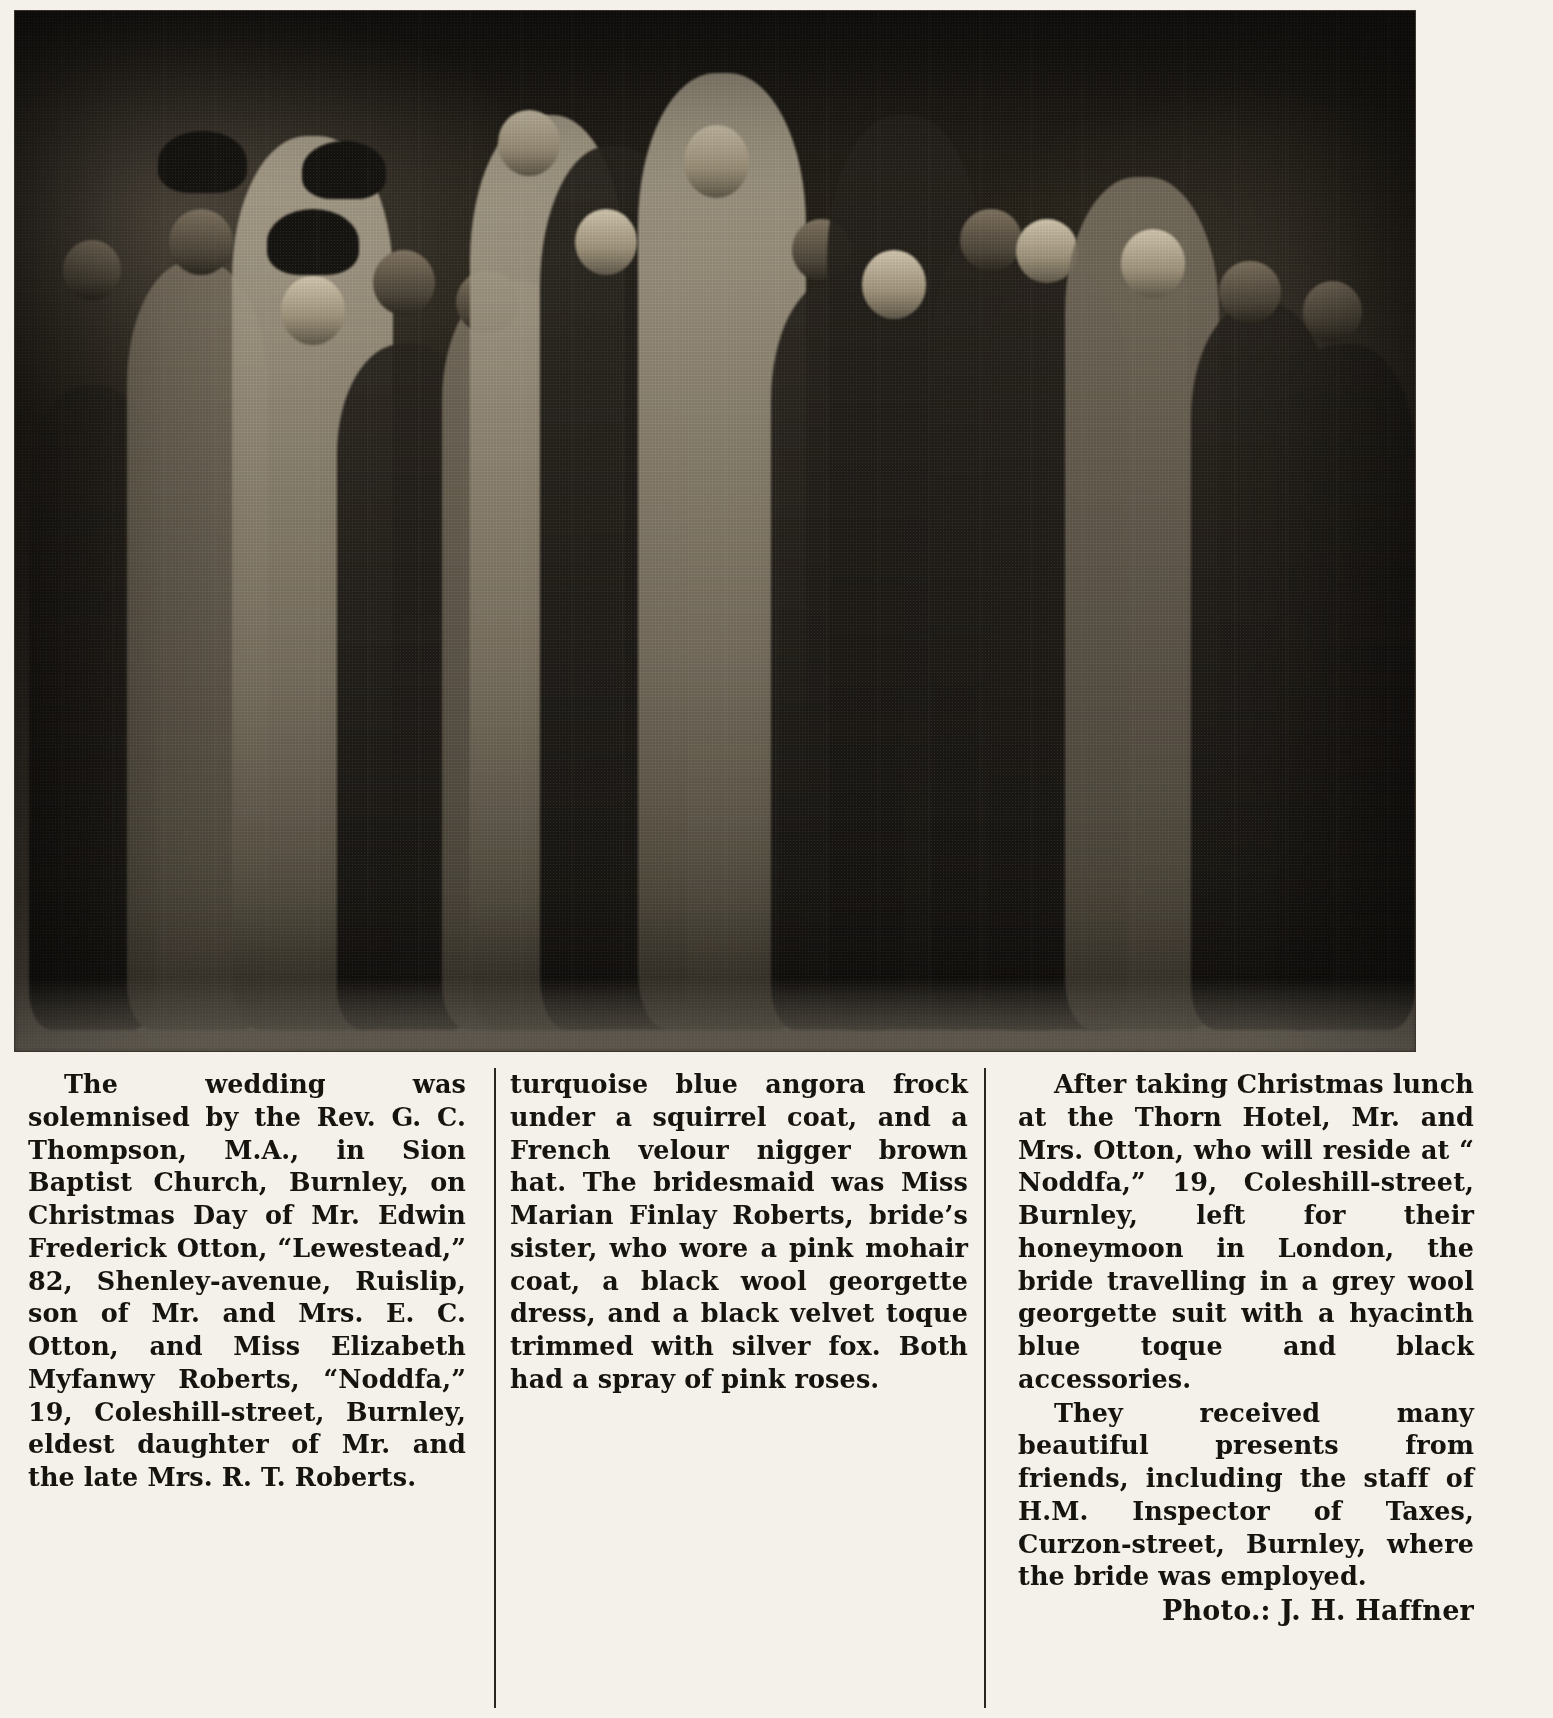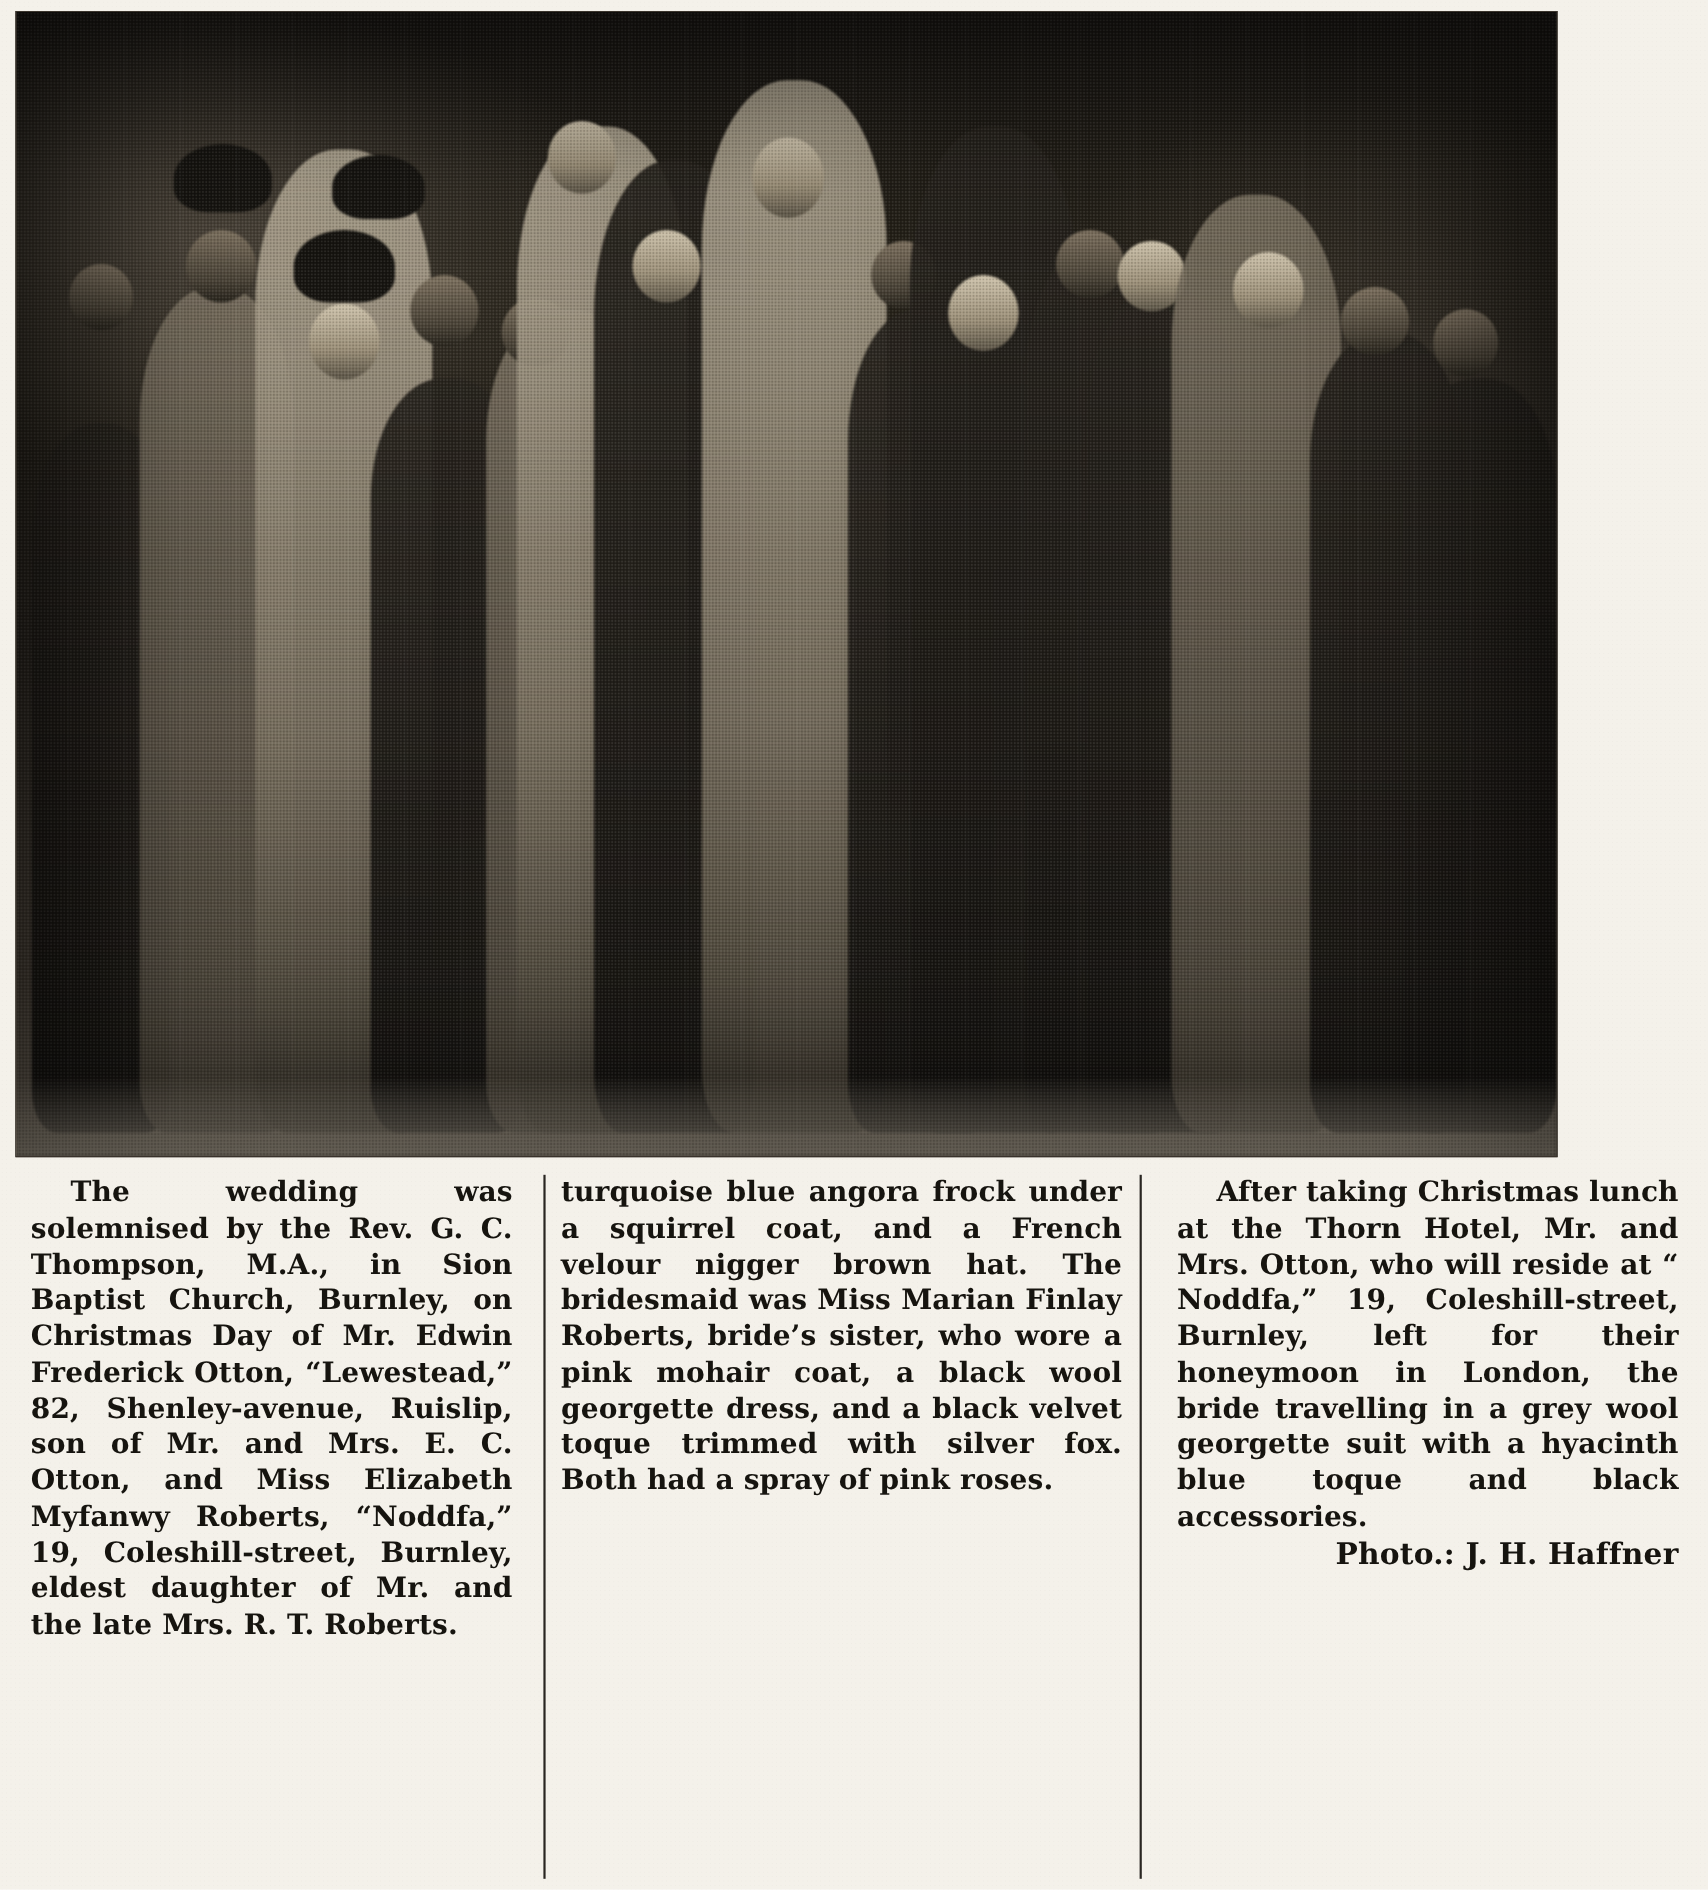--- a/index.html
+++ b/index.html
@@ -129,21 +129,21 @@
     padding: 0 16px 0 14px;
     font-size: 25.5px;
     line-height: 1.285;
     letter-spacing: 0.1px;
     text-align: justify;
     color: #16140f;
     font-weight: 700;
     font-family: "DejaVu Serif", "Liberation Serif", serif;
   }
   .col-1 { width: 468px; }
-  .col-2 { width: 544px; border-left: 2px solid #2a2622; border-right: 2px solid #2a2622; }
+  .col-2 { width: 492px; border-left: 2px solid #2a2622; border-right: 2px solid #2a2622; }
   .col-3 { width: 492px; padding-left: 20px; }
 
   .col p {
     margin: 0 0 0 0;
     text-indent: 36px;
   }
   .col p + p { margin-top: 1px; }
 
   .credit {
     margin-top: 8px;
@@ -232,19 +232,20 @@
     <div class="col col-1">
       <p>The wedding was solemnised by the Rev. G. C. Thompson, M.A., in Sion Baptist Church, Burnley, on Christmas Day of Mr. Edwin Frederick Otton, “Lewestead,” 82, Shenley-avenue, Ruislip, son of Mr. and Mrs. E. C. Otton, and Miss Elizabeth Myfanwy Roberts, “Noddfa,” 19, Coleshill-street, Burnley, eldest daughter of Mr. and the late Mrs. R. T. Roberts.</p>
     </div>
 
     <div class="col col-2">
       <p style="text-indent:0">turquoise blue angora frock under a squirrel coat, and a French velour nigger brown hat. The bridesmaid was Miss Marian Finlay Roberts, bride’s sister, who wore a pink mohair coat, a black wool georgette dress, and a black velvet toque trimmed with silver fox. Both had a spray of pink roses.</p>
     </div>
 
     <div class="col col-3">
       <p>After taking Christmas lunch at the Thorn Hotel, Mr. and Mrs. Otton, who will reside at “ Noddfa,” 19, Coleshill-street, Burnley, left for their honeymoon in London, the bride travelling in a grey wool georgette suit with a hyacinth blue toque and black accessories.</p>
+      <p>They received many beautiful presents from friends, including the staff of H.M. Inspector of Taxes, Curzon-street, Burnley, where the bride was employed.</p>
       <p class="credit">Photo.: J. H. Haffner</p>
     </div>
 
   </div>
 
   <div class="paper-noise"></div>
 </div>
 
 </body></html>

